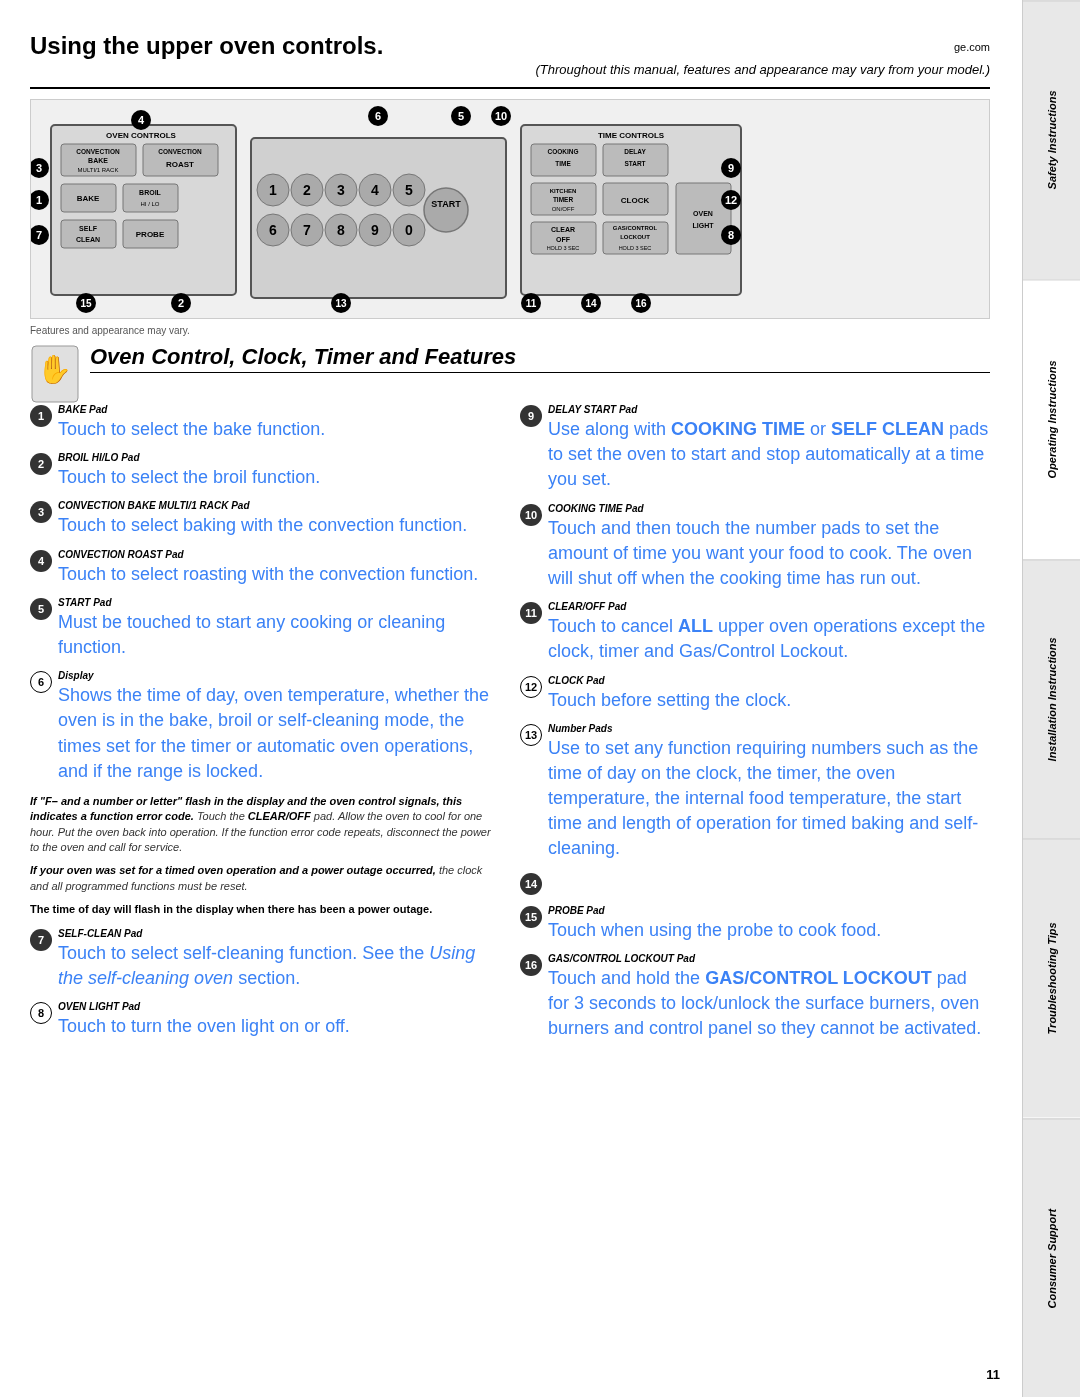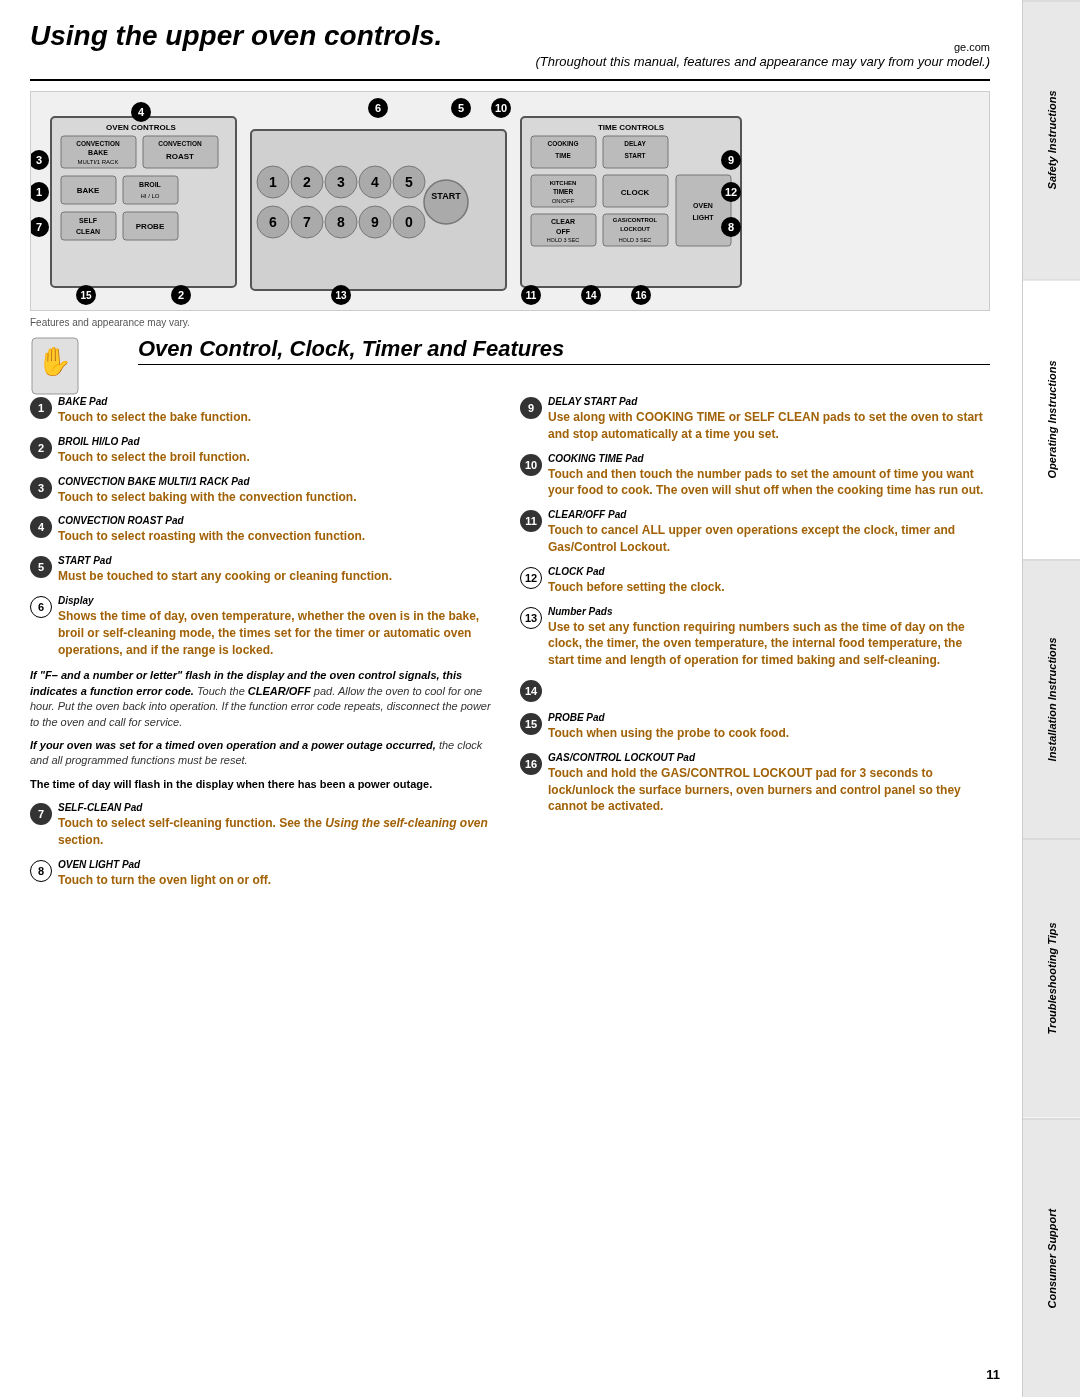--- a/index.html
+++ b/index.html
@@ -53,25 +53,25 @@
       background: #fff;
     }
 
     .sidebar-tab span {
       font-style: italic;
       font-weight: bold;
     }
 
     
     .page-title {
-      font-size: 28px;
+      font-size: 24px;
       font-weight: bold;
-      font-style: italic;
       color: #000;
       margin-bottom: 2px;
+      margin-top: 12px;
     }
 
     .ge-com {
       font-size: 11px;
       color: #000;
       float: right;
       margin-top: 21px;
     }
 
     .subtitle {
@@ -152,24 +152,23 @@
     }
 
     .feature-title {
       font-weight: bold;
       font-style: italic;
       font-size: 10px;
       margin-bottom: 2px;
     }
 
     .feature-desc {
-      font-size: 12px;
+      font-size: 18px;
       line-height: 1.4;
-      color: #a16207;
-      font-weight: bold;
+      color: #3b82f6;
     }
 
     
     .warning-block {
       margin: 8px 0;
       font-size: 11px;
       line-height: 1.4;
       color: #333;
     }
 
@@ -373,21 +372,21 @@
     </svg>
   </div>
 
   <div class="features-note">Features and appearance may vary.</div>
 
   <div class="section-header-row">
     <svg class="hand-icon" viewBox="0 0 50 60" width="50" height="60">
       <rect x="2" y="2" width="46" height="56" rx="4" fill="#e0e0e0" stroke="#999" stroke-width="1"></rect>
       <text x="25" y="35" text-anchor="middle" font-size="28">✋</text>
     </svg>
-    <div style="flex:1;margin-left:48px;">
+    <div style="flex:1;">
       <h2 class="section-title">Oven Control, Clock, Timer and Features</h2>
       <hr class="section-rule">
     </div>
   </div>
 
   <div class="features-cols">
 
     <div class="features-col">
 
       <div class="feature-item">

